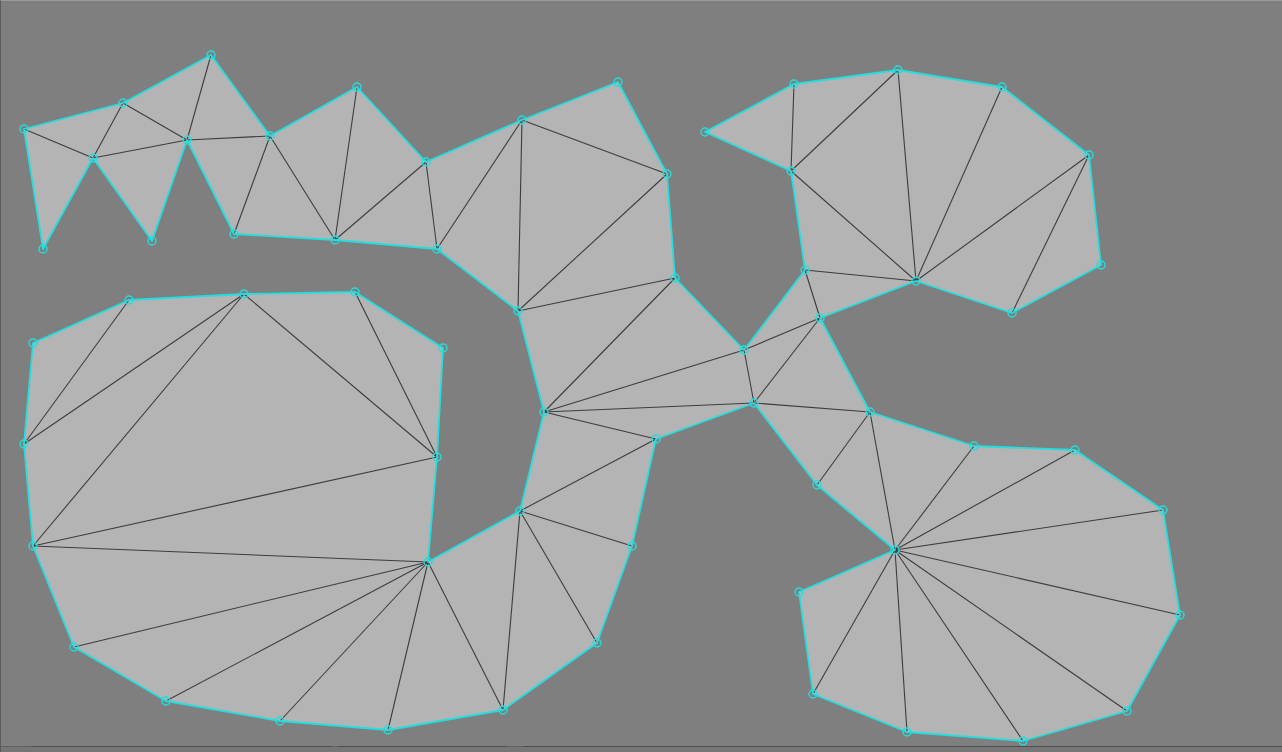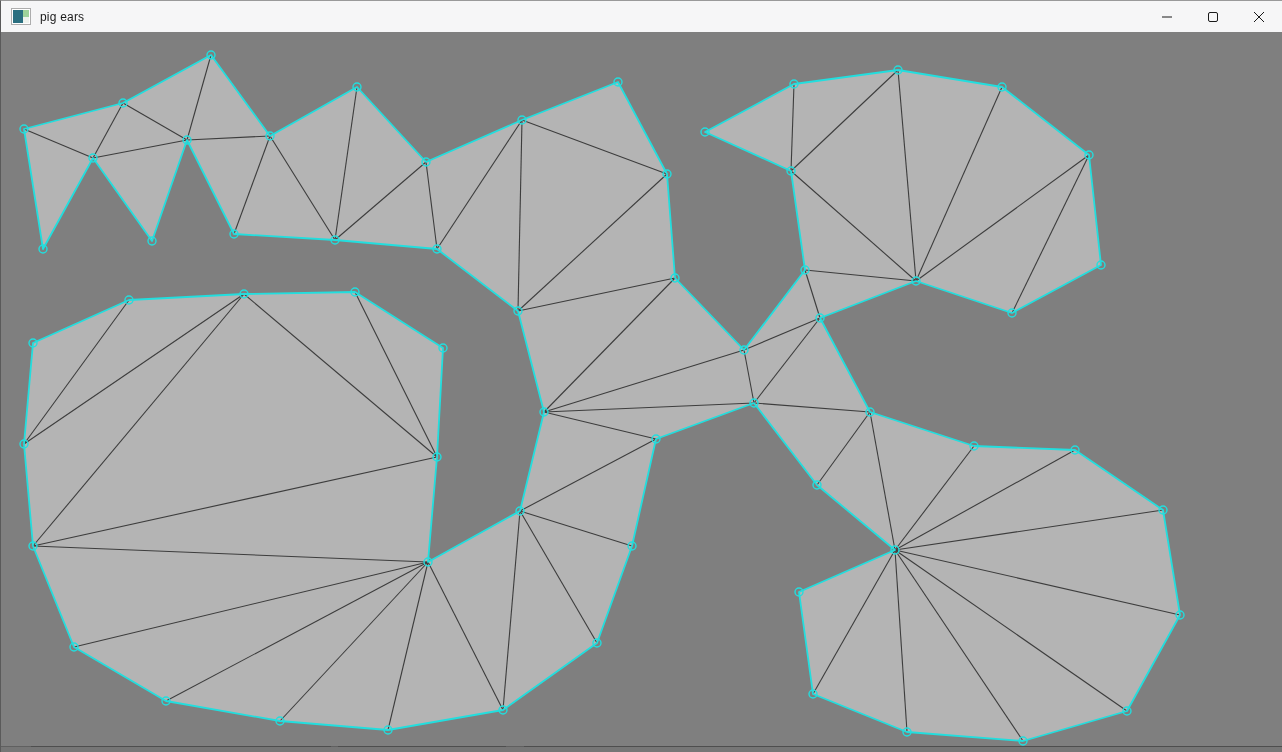--- a/index.html
+++ b/index.html
@@ -33,48 +33,20 @@
     position:absolute;left:0;bottom:0;width:100%;height:6px;
     background:#767676;border-top:1px solid #606060;
   }
   .taskbar-strip .seg{position:absolute;top:-1px;height:1px;background:#4e4e4e;}
 </style>
 </head>
 <body>
 
 <div class="window">
 
-  <div class="titlebar">
-    <div class="app-icon">
-      <div class="pane-left"></div>
-      <div class="pane-right">
-        <div class="pr-top"></div>
-          <div class="pr-bot"></div>
-      </div>
-    </div>
-    <span class="win-title">pig ears</span>
-    <div class="controls">
-      <div class="ctrl">
-        <svg width="12" height="12" viewBox="0 0 12 12">
-          <line x1="1" y1="6" x2="11" y2="6" stroke="#1a1a1a" stroke-width="1"></line>
-        </svg>
-      </div>
-      <div class="ctrl">
-        <svg width="12" height="12" viewBox="0 0 12 12">
-          <rect x="1.5" y="1.5" width="9" height="9" rx="1.5" fill="none" stroke="#1a1a1a" stroke-width="1"></rect>
-        </svg>
-      </div>
-      <div class="ctrl">
-        <svg width="12" height="12" viewBox="0 0 12 12">
-          <line x1="1" y1="1" x2="11" y2="11" stroke="#1a1a1a" stroke-width="1"></line>
-          <line x1="11" y1="1" x2="1" y2="11" stroke="#1a1a1a" stroke-width="1"></line>
-        </svg>
-      </div>
-    </div>
-  </div>
 
   <div class="canvas">
     <svg id="tri-svg" viewBox="0 31 1282 721">
         <polygon points="743,349 804,269 790,170 704,131 793,83 897,69 1001,86 1088,154 1100,264 1011,312 915,280 819,317 869,411 973,445 1074,449 1162,509 1179,614 1126,710 1022,740 906,731 812,693 798,591 894,549 816,484 753,402 655,438 631,545 596,642 502,709 387,729 279,720 165,700 73,646 32,545 23,443 32,342 128,299 243,293 354,291 442,347 436,456 427,561 519,510 543,411 517,310 436,248 334,239 233,233 186,139 151,240 92,157 42,248 23,128 122,102 210,54 269,135 356,86 425,161 521,119 617,81 666,173 674,277" fill="#b4b4b4" stroke="none"></polygon>
         <line x1="23" y1="128" x2="92" y2="157" stroke="#3d3d3d" stroke-width="1.1"></line>
         <line x1="92" y1="157" x2="122" y2="102" stroke="#3d3d3d" stroke-width="1.1"></line>
         <line x1="122" y1="102" x2="186" y2="139" stroke="#3d3d3d" stroke-width="1.1"></line>
         <line x1="92" y1="157" x2="186" y2="139" stroke="#3d3d3d" stroke-width="1.1"></line>
         <line x1="210" y1="54" x2="186" y2="139" stroke="#3d3d3d" stroke-width="1.1"></line>
         <line x1="186" y1="139" x2="269" y2="135" stroke="#3d3d3d" stroke-width="1.1"></line>

